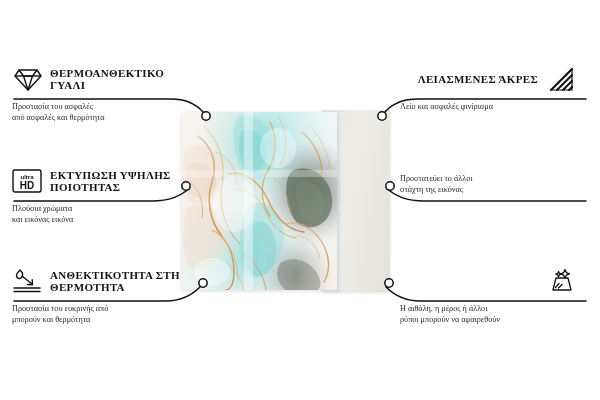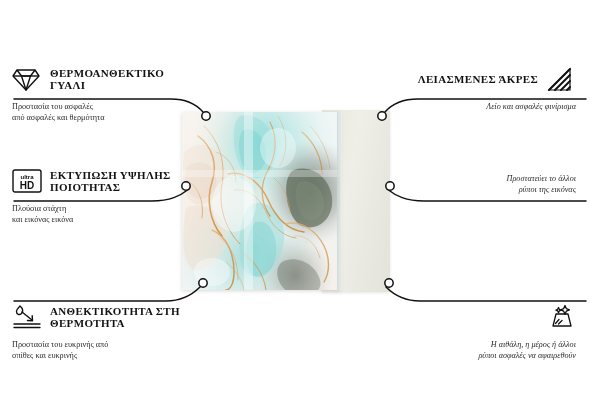--- a/index.html
+++ b/index.html
@@ -42,36 +42,36 @@
   .wires{position:absolute;left:0;top:0;width:600px;height:400px;pointer-events:none;}
 
   
   .feat{position:absolute;width:176px;}
   .feat-l{left:12px;}
   .feat-r{right:24px;}
   .head{display:flex;align-items:center;gap:8px;}
   .feat-r .head{flex-direction:row-reverse;}
   .ico{
     width:30px;height:30px;flex:0 0 30px;
-    display:flex;align-items:center;justify-content:flex-start;
+    display:flex;align-items:center;justify-content:flex-end;
   }
   .ico svg{display:block;}
   .title{
     font-size:11px;font-weight:700;letter-spacing:.35px;line-height:12.5px;
     text-transform:uppercase;color:#121212;
   }
   .feat-l .title{text-align:left;}
   .feat-r .title{text-align:right;}
   .desc{
     font-size:8.2px;line-height:11.4px;color:#2a2a2a;margin-top:7px;
   }
   .feat-l .desc{text-align:left;}
-  .feat-r .desc{text-align:right;font-style:italic;}
-
-  .r1{top:64px;} .r2{top:166px;} .r3{top:266px;margin-top:36px;}
+  .feat-r .desc{text-align:left;}
+
+  .r1{top:64px;} .r2{top:166px;} .r3{top:266px;}
 </style>
 </head>
 <body>
 
 <div class="infographic">
 
   <div class="stage">
 
     <div class="panel-back"></div>
 
@@ -267,21 +267,21 @@
       <span class="ico">
         <svg width="30" height="26" viewBox="0 0 30 26">
           <rect x="1" y="2" width="28" height="22" rx="2" fill="none" stroke="#111" stroke-width="1.4"></rect>
           <text x="15" y="11.2" text-anchor="middle" font-family="Liberation Sans, sans-serif" font-size="6" font-weight="700" fill="#111">ultra</text>
           <text x="15" y="21" text-anchor="middle" font-family="Liberation Sans, sans-serif" font-size="10" font-weight="700" fill="#111">HD</text>
         </svg>
       </span>
       <span class="title">ΕΚΤΥΠΩΣΗ ΥΨΗΛΗΣ ΠΟΙΟΤΗΤΑΣ</span>
     </div>
     <div class="desc">
-      <div>Πλούσια στάχτη</div>
+      <div>Πλούσια χρώματα</div>
       <div>και εικόνας εικόνα</div>
     </div>
   </div>
 
   <div class="feat feat-l r3">
     <div class="head">
       <span class="ico">
         <svg width="30" height="28" viewBox="0 0 30 28">
           <g fill="none" stroke="#111" stroke-width="1.4" stroke-linecap="round" stroke-linejoin="round">
             <path d="M8,3 C11,5.5 11.5,8.5 9.5,10.5 C7.5,12.5 4.5,11.5 4.5,8.5 C4.5,6 6.5,4.5 8,3 Z"></path>
@@ -289,21 +289,21 @@
             <path d="M15.5,17.5 L20.5,17.8 L20.2,12.8"></path>
             <path d="M2,21 L28,21"></path>
             <path d="M2,24.5 L28,24.5"></path>
           </g>
         </svg>
       </span>
       <span class="title">ΑΝΘΕΚΤΙΚΟΤΗΤΑ ΣΤΗ ΘΕΡΜΟΤΗΤΑ</span>
     </div>
     <div class="desc">
       <div>Προστασία του ευκρινής από</div>
-      <div>σπίθες και ευκρινής</div>
+      <div>μπορούν και θερμότητα</div>
     </div>
   </div>
 
   <div class="feat feat-r r1">
     <div class="head">
       <span class="ico">
         <svg width="28" height="26" viewBox="0 0 28 26">
           <g stroke="#111" stroke-width="2" stroke-linecap="round">
             <path d="M3,24 L24,3"></path>
             <path d="M9,24 L24,9"></path>
@@ -317,37 +317,37 @@
     </div>
     <div class="desc">
       <div>Λείο και ασφαλές φινίρισμα</div>
       <div></div>
     </div>
   </div>
 
   <div class="feat feat-r r2">
     <div class="desc">
       <div>Προστατεύει το άλλοι</div>
-      <div>ρύποι της εικόνας</div>
+      <div>στάχτη της εικόνας</div>
     </div>
   </div>
 
   <div class="feat feat-r r3">
     <div class="head">
       <span class="ico">
         <svg width="30" height="28" viewBox="0 0 30 28">
           <g fill="none" stroke="#111" stroke-width="1.3" stroke-linejoin="round" stroke-linecap="round">
             <path d="M7,23 L10,11 L22,11 L25,23 Z"></path>
             <path d="M9.5,20.5 L13,16.5"></path>
             <path d="M12.5,21 L16,17.5"></path>
             <path d="M19,2.5 L20.3,5.6 L23.4,6.9 L20.3,8.2 L19,11.3 L17.7,8.2 L14.6,6.9 L17.7,5.6 Z"></path>
             <path d="M12.5,4.5 L13.3,6.3 L15.1,7.1 L13.3,7.9 L12.5,9.7 L11.7,7.9 L9.9,7.1 L11.7,6.3 Z"></path>
           </g>
         </svg>
       </span>
     </div>
     <div class="desc">
       <div>Η αιθάλη, η μέρος ή άλλοι</div>
-      <div>ρύποι ασφαλές να αφαιρεθούν</div>
+      <div>ρύποι μπορούν να αφαιρεθούν</div>
     </div>
   </div>
 
 </div>
 
 </body></html>

